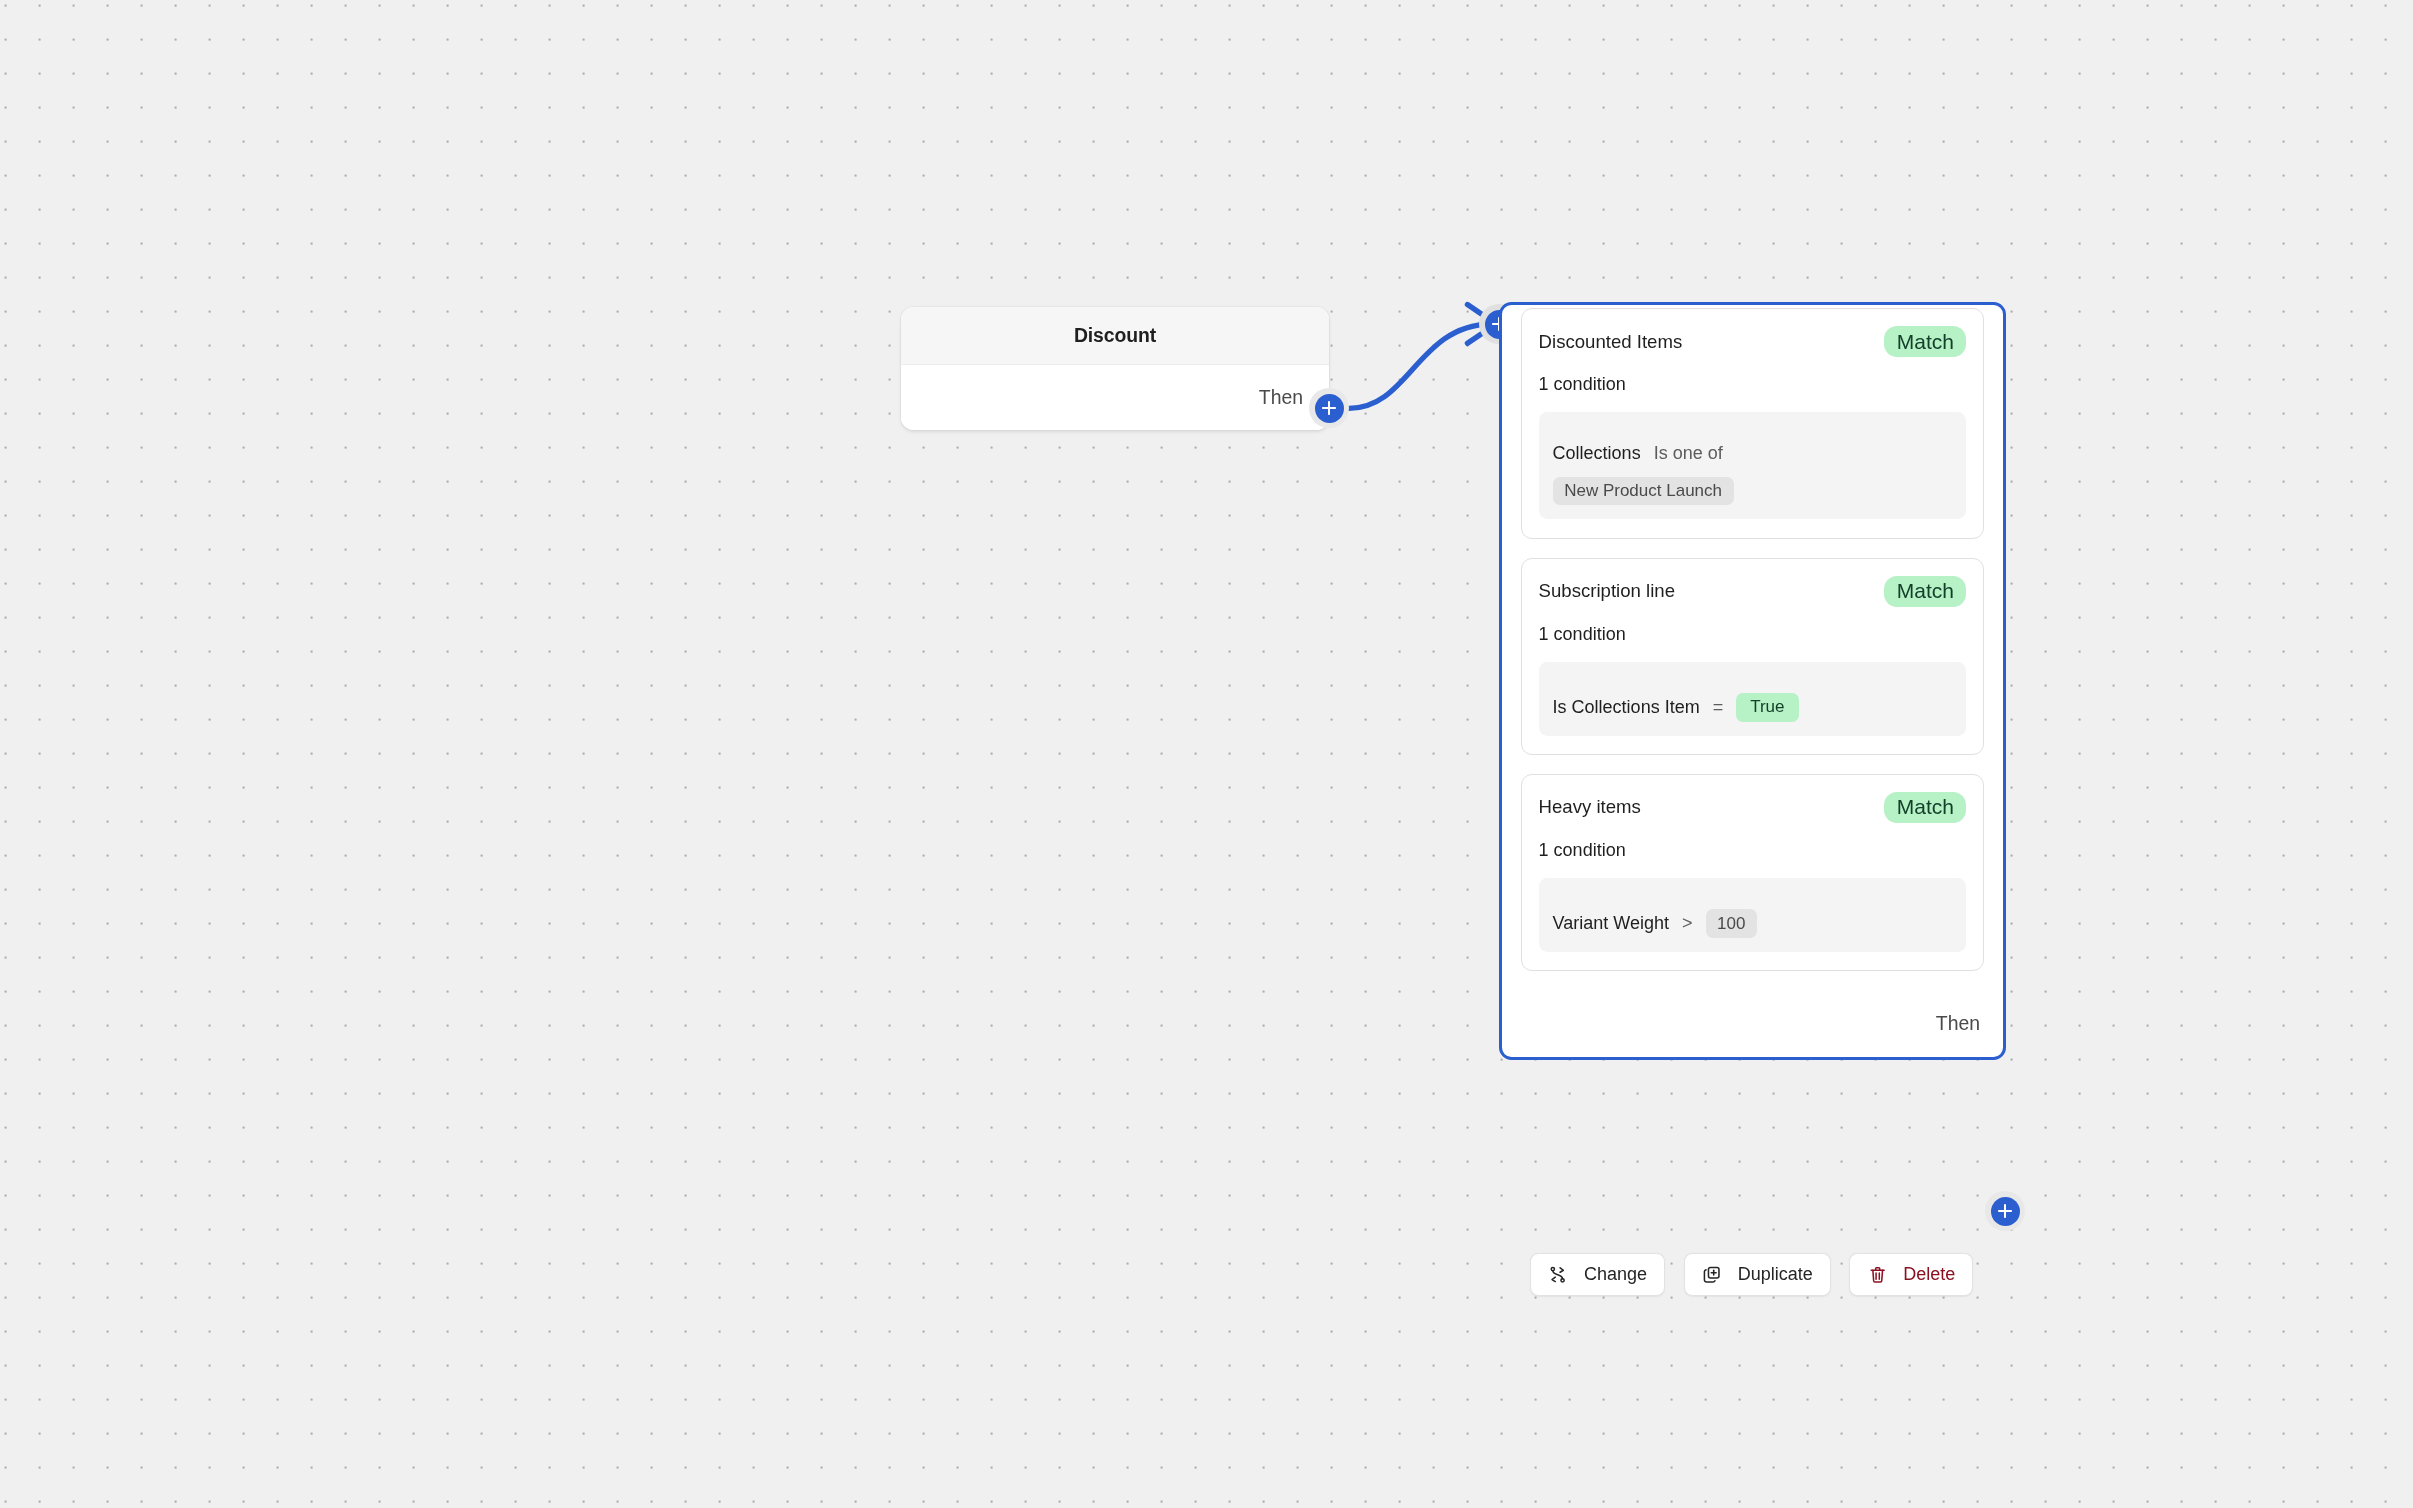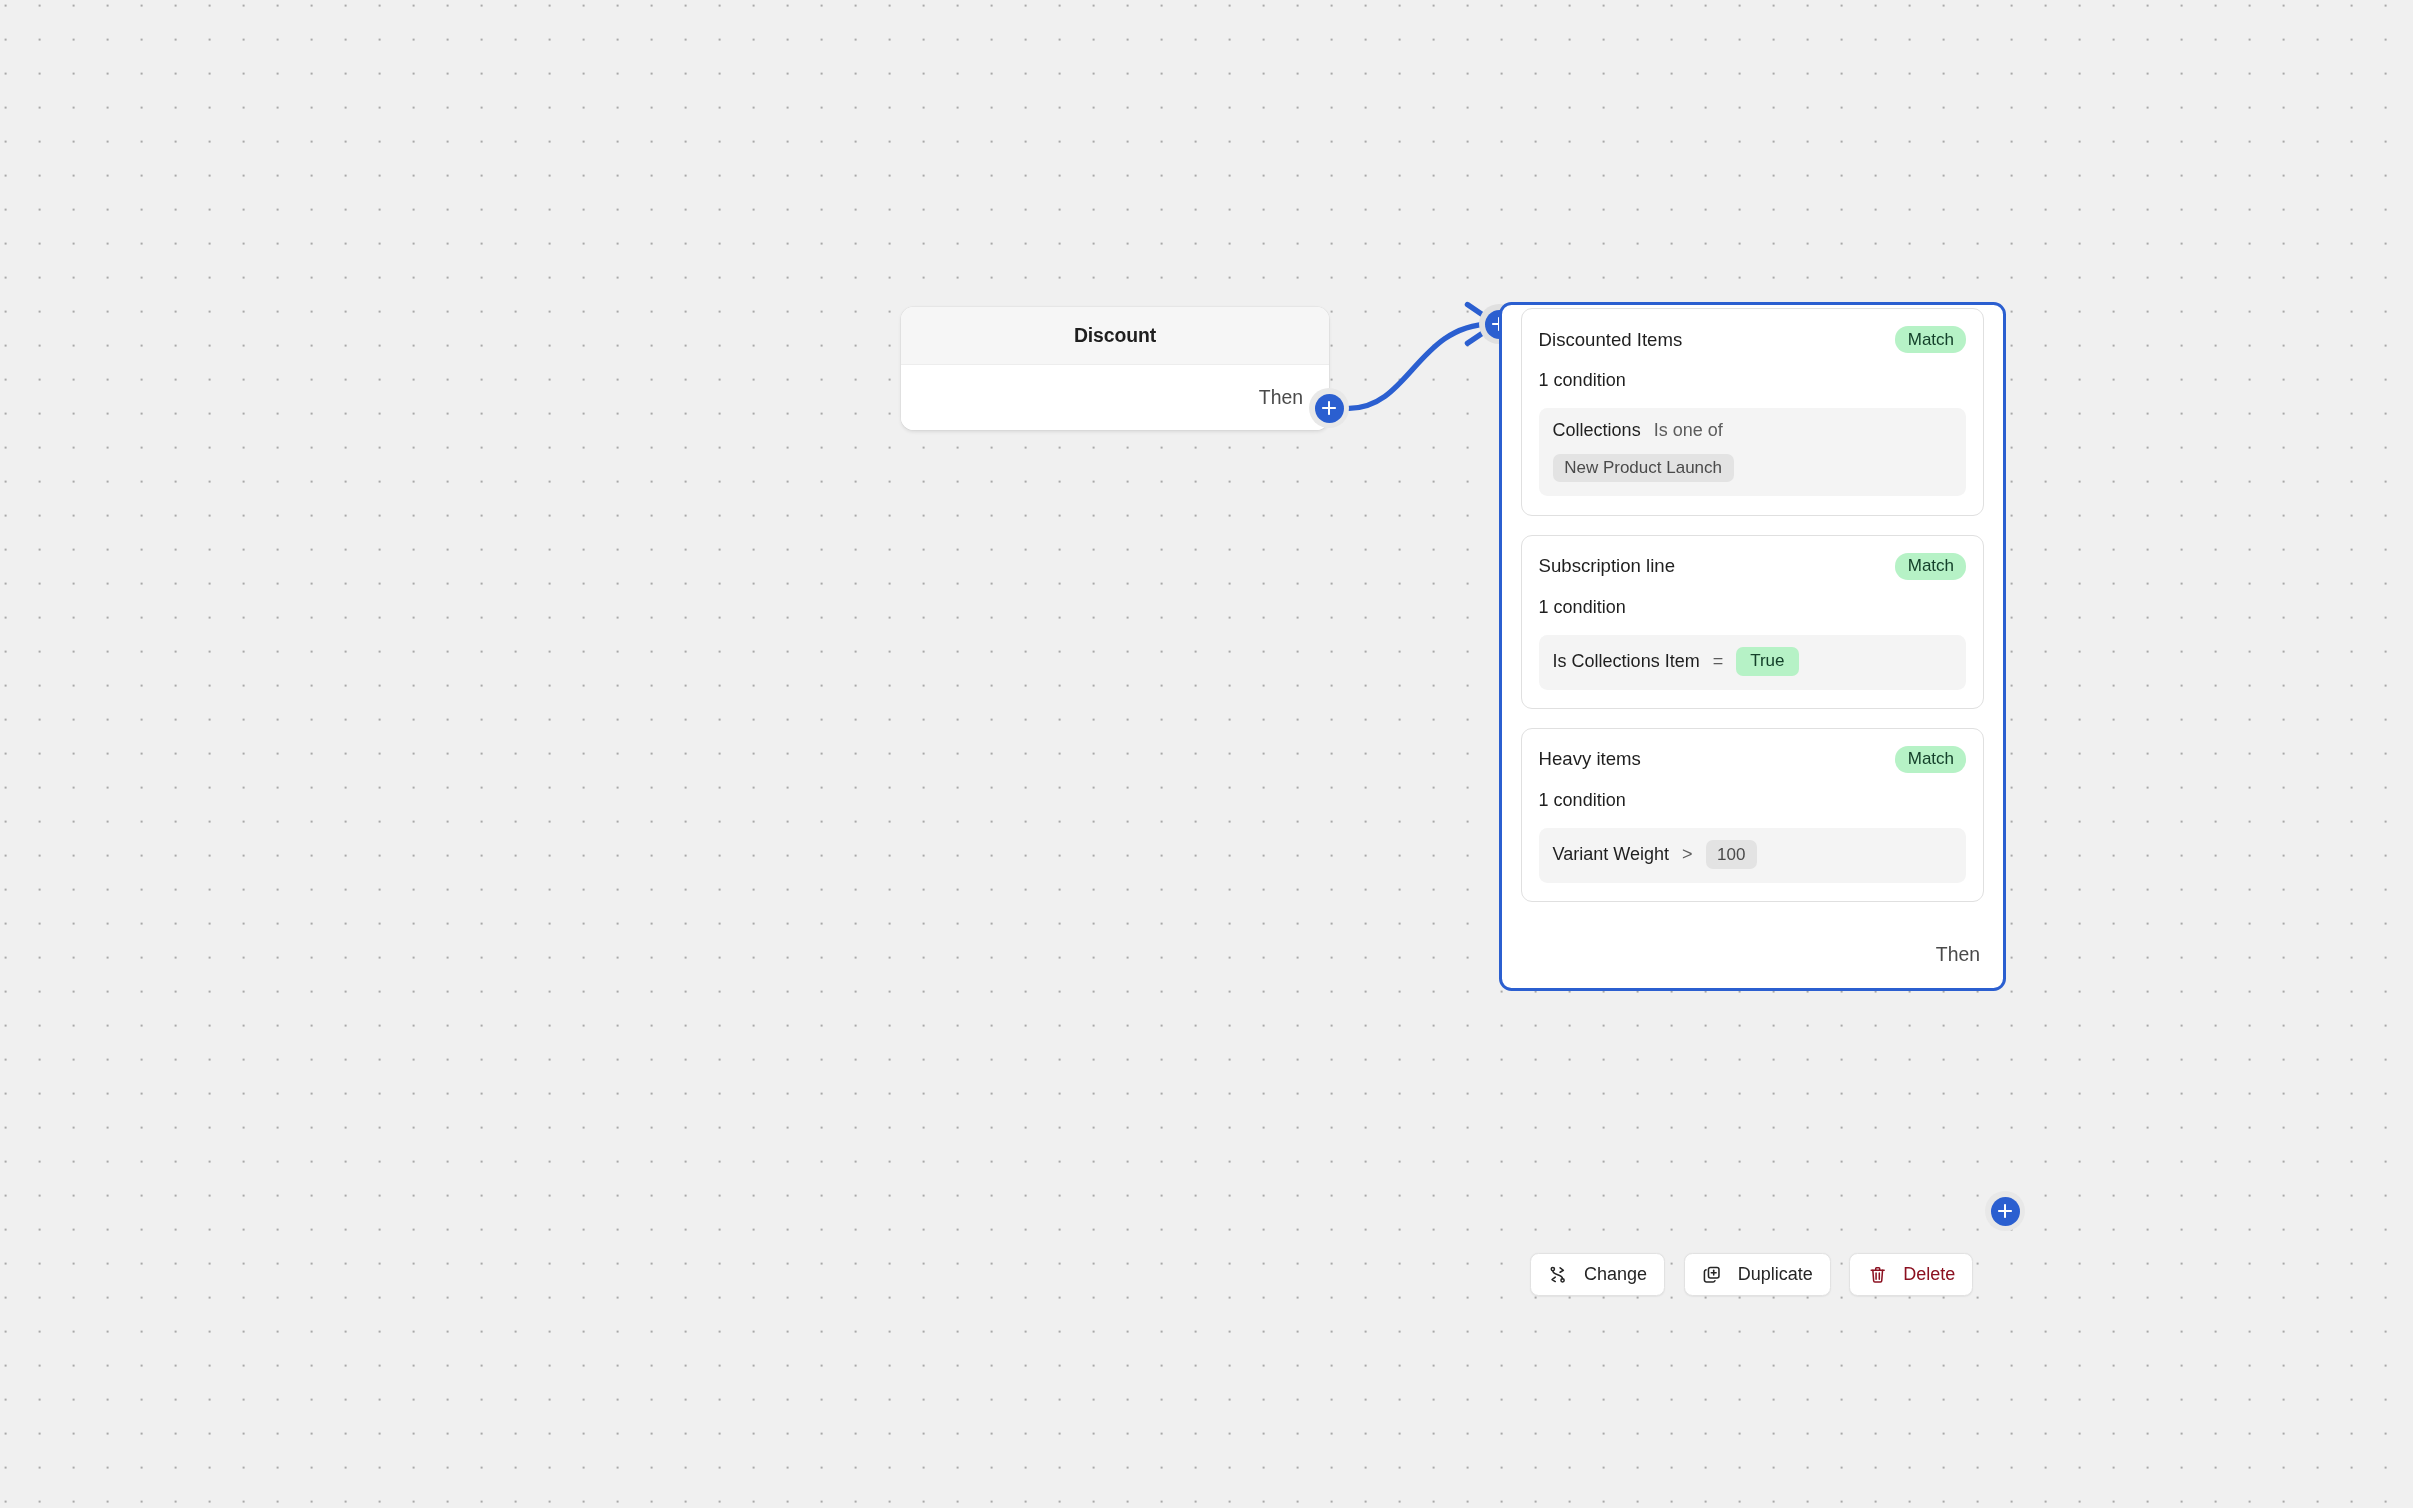--- a/index.html
+++ b/index.html
@@ -160,41 +160,42 @@
     justify-content: space-between;
     margin-bottom: 17px;
   }
   .gc-name {
     font-size: 18.6px;
     color: #1f1f1f;
   }
   .badge-match {
     background: #b6f2c6;
     color: #14402a;
-    font-size: 17px;
+    font-size: 21px;
     border-radius: 13px;
     padding: 4.6px 12.4px 5.4px 12.4px;
     line-height: 1;
     white-space: nowrap;
   }
   .gc-count {
     font-size: 18px;
     color: #1f1f1f;
     margin-bottom: 17px;
   }
 
   .cond-row {
     background: #f4f4f4;
     border-radius: 8.5px;
     padding: 12.4px 14px 14px 14px;
   }
   .cond-line {
     display: flex;
     align-items: center;
     gap: 13px;
+    margin-top: 19px;
   }
   .cond-field {
     font-size: 18px;
     color: #1f1f1f;
   }
   .cond-op {
     font-size: 18px;
     color: #5c5c5c;
   }
   .chip-gray {

